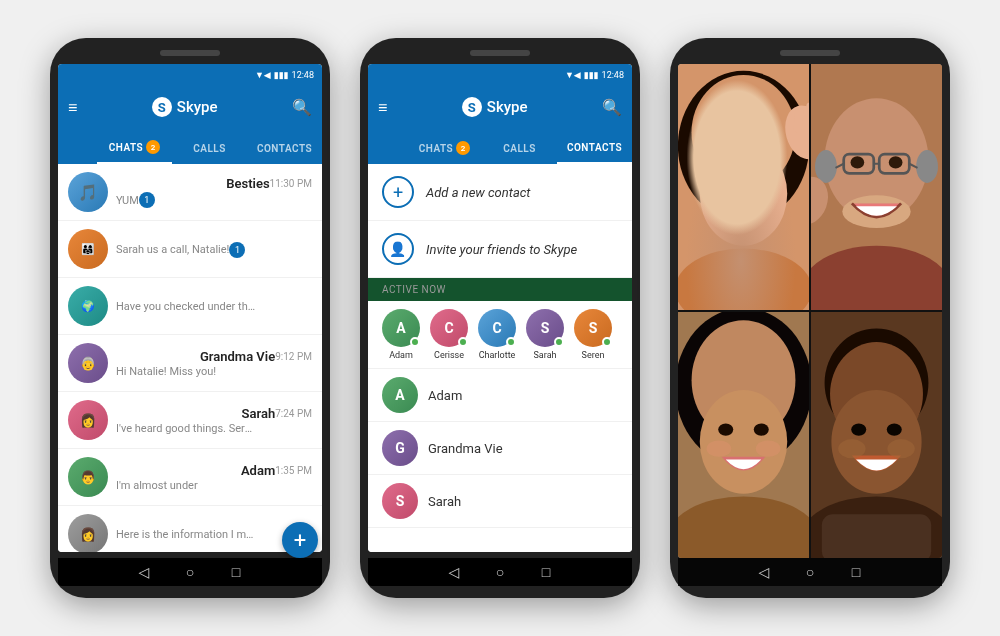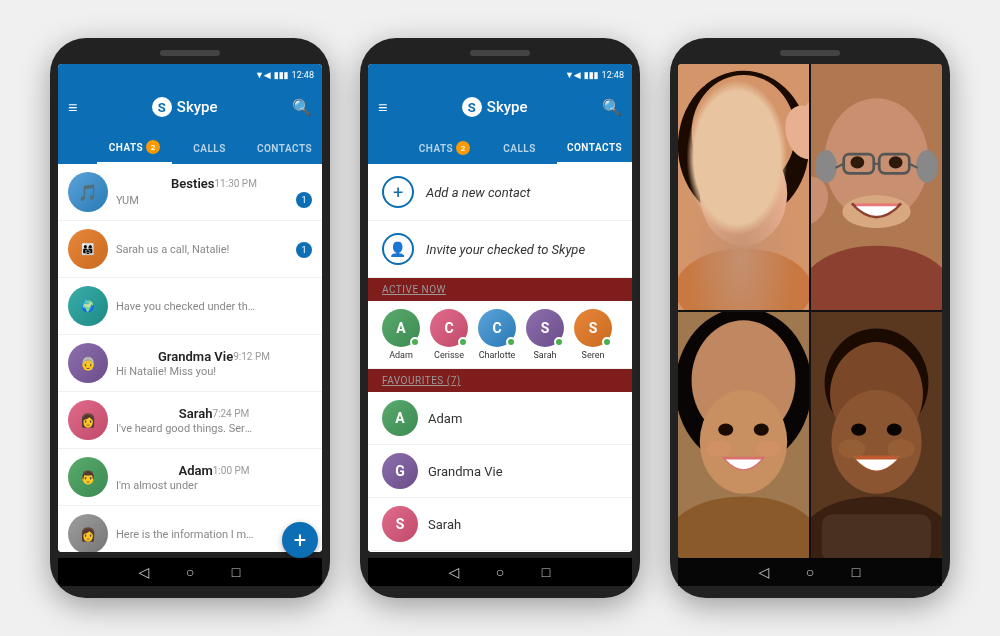--- a/index.html
+++ b/index.html
@@ -182,35 +182,34 @@
       font-size: 16px;
       font-weight: bold;
       color: white;
     }
     .chat-content {
       flex: 1;
       min-width: 0;
     }
     .chat-top {
       display: flex;
-      justify-content: center;
+      justify-content: flex-end;
       align-items: center;
     }
     .chat-name {
       font-size: 13px;
       font-weight: 600;
       color: #222;
     }
     .chat-time {
       font-size: 10px;
       color: #999;
     }
     .chat-bottom {
       display: flex;
-      justify-content: space-between;
       align-items: center;
       margin-top: 1px;
     }
     .chat-preview {
       font-size: 11px;
       color: #888;
       overflow: hidden;
       text-overflow: ellipsis;
       white-space: nowrap;
       max-width: 140px;
@@ -271,22 +270,21 @@
       font-size: 13px;
       color: #333;
       font-style: italic;
     }
     .section-label {
       padding: 6px 14px;
       font-size: 10px;
       color: #999;
       letter-spacing: 0.5px;
       text-transform: uppercase;
-      background: #7f1d1d;
-      text-decoration: underline;
+      background: #14532d;
     }
     .active-now-row {
       display: flex;
       padding: 8px 14px;
       gap: 10px;
       overflow: hidden;
       border-bottom: 1px solid #f0f0f0;
     }
     .active-contact {
       display: flex;
@@ -499,21 +497,21 @@
             <span class="chat-preview">I've heard good things. Serena said she...</span>
           </div>
         </div>
       </div>
 
       <div class="chat-item">
         <div class="avatar" style="background:linear-gradient(135deg,#5bab6e,#3a8a52);font-size:13px">👨</div>
         <div class="chat-content">
           <div class="chat-top">
             <span class="chat-name">Adam</span>
-            <span class="chat-time">1:00 PM</span>
+            <span class="chat-time">1:35 PM</span>
           </div>
           <div class="chat-bottom">
             <span class="chat-preview">I'm almost under</span>
           </div>
         </div>
       </div>
 
       <div class="chat-item">
         <div class="avatar" style="background:linear-gradient(135deg,#9e9e9e,#757575);font-size:13px">👩</div>
         <div class="chat-content">
@@ -570,21 +568,21 @@
 
     <div class="chat-list">
 
       <div class="action-item">
         <div class="action-icon-circle">+</div>
         <span class="action-text">Add a new contact</span>
       </div>
 
       <div class="action-item">
         <div class="action-icon-circle" style="font-size:14px">👤</div>
-        <span class="action-text">Invite your checked to Skype</span>
+        <span class="action-text">Invite your friends to Skype</span>
       </div>
 
       <div class="section-label">ACTIVE NOW</div>
 
       <div class="active-now-row">
         <div class="active-contact">
           <div class="active-avatar av-green" style="background:linear-gradient(135deg,#5bab6e,#3a8a52)">
             <span>A</span>
             <div class="active-dot"></div>
           </div>
@@ -613,21 +611,20 @@
         </div>
         <div class="active-contact">
           <div class="active-avatar" style="background:linear-gradient(135deg,#e8873a,#c96a20)">
             <span>S</span>
             <div class="active-dot"></div>
           </div>
           <span class="active-name">Seren</span>
         </div>
       </div>
 
-      <div class="section-label">FAVOURITES (7)</div>
 
       <div class="fav-item">
         <div class="fav-avatar" style="background:linear-gradient(135deg,#5bab6e,#3a8a52)">A</div>
         <span class="fav-name">Adam</span>
       </div>
       <div class="fav-item">
         <div class="fav-avatar" style="background:linear-gradient(135deg,#8e6fad,#6a4d8a)">G</div>
         <span class="fav-name">Grandma Vie</span>
       </div>
       <div class="fav-item">

